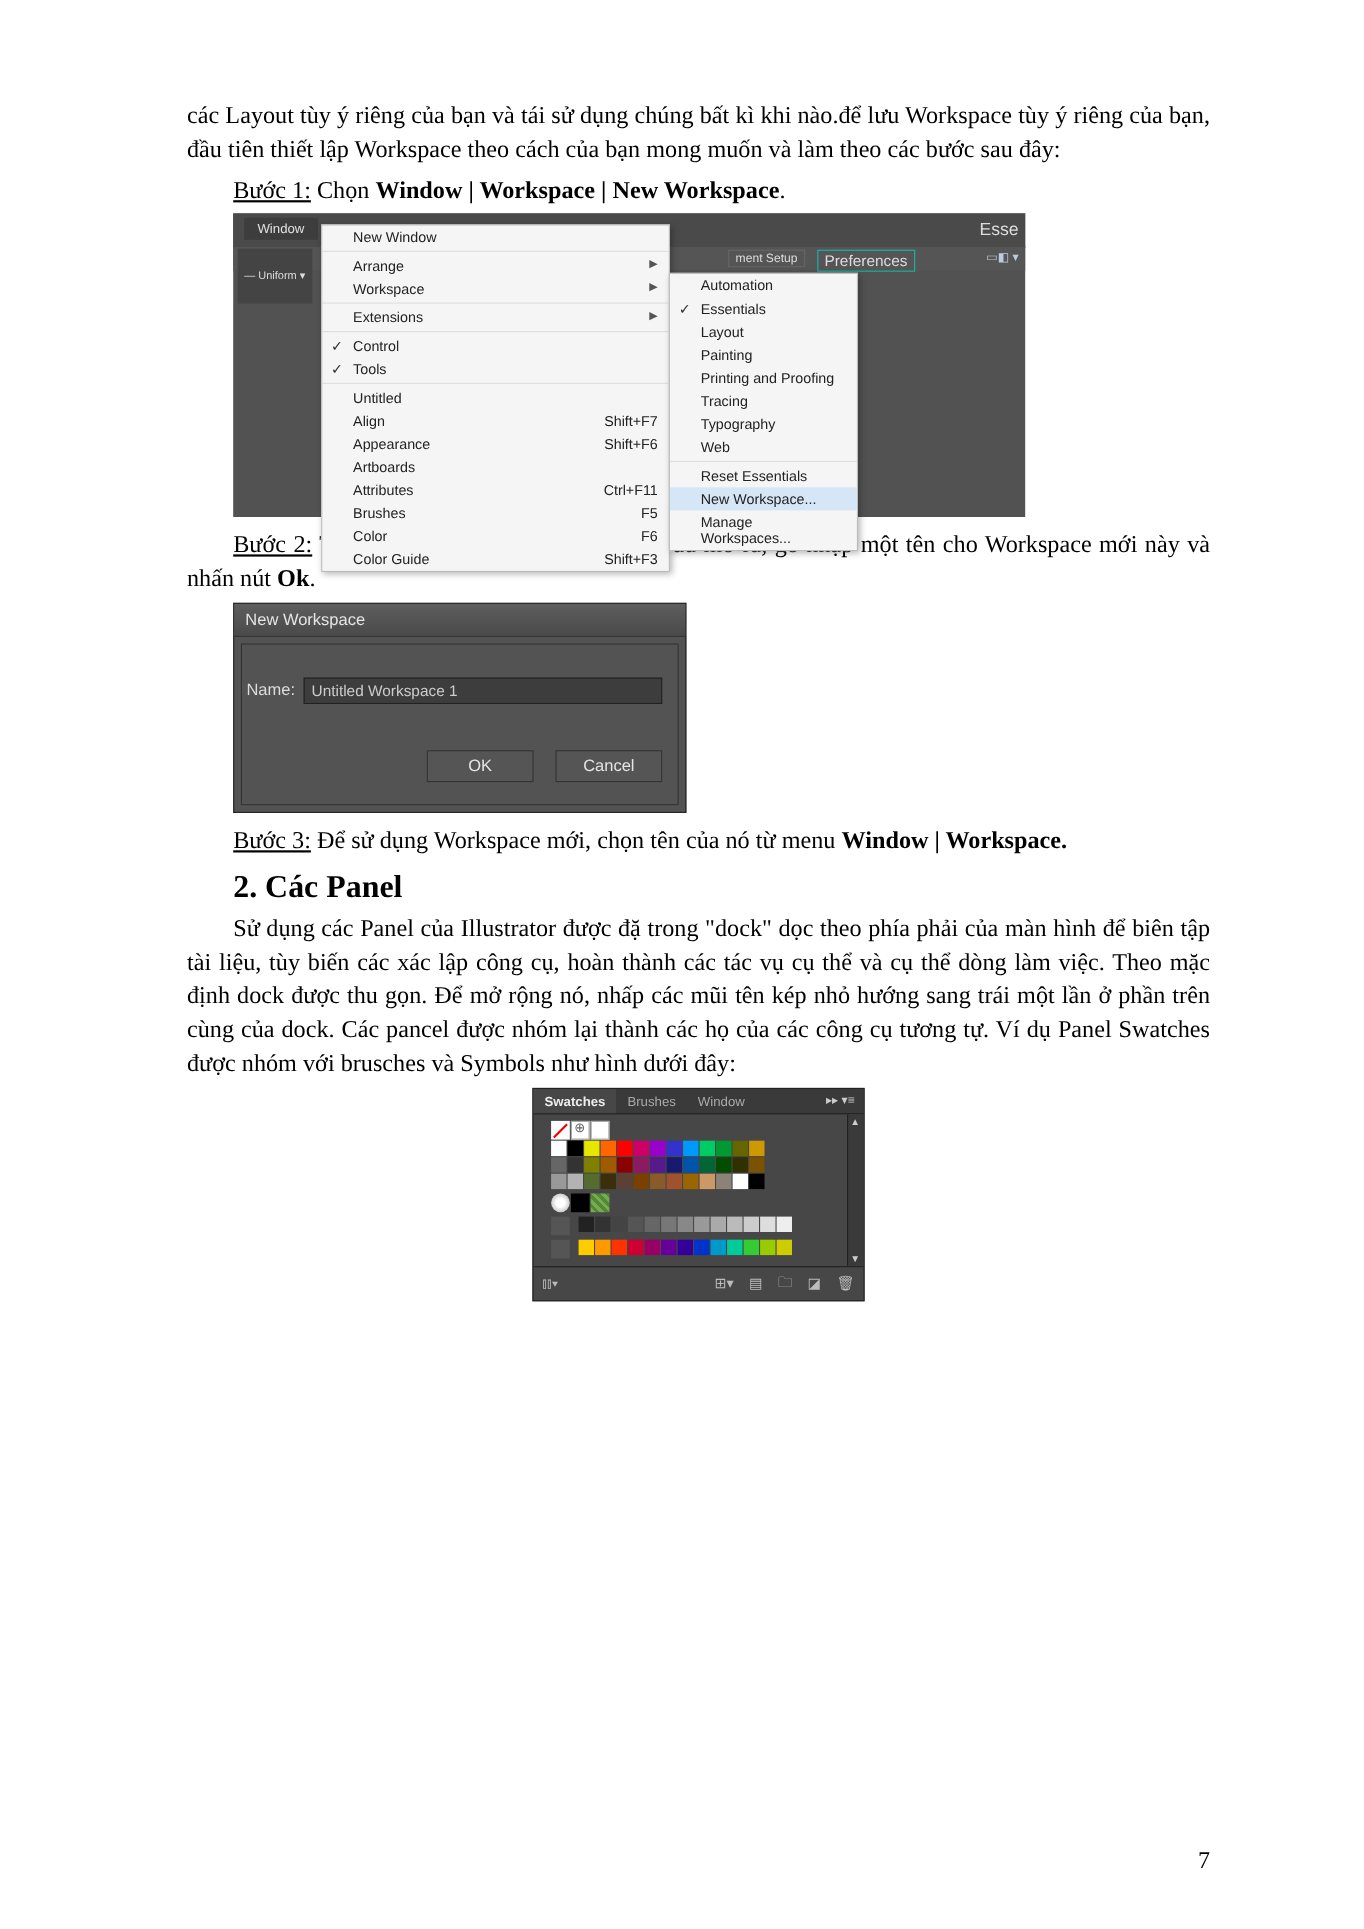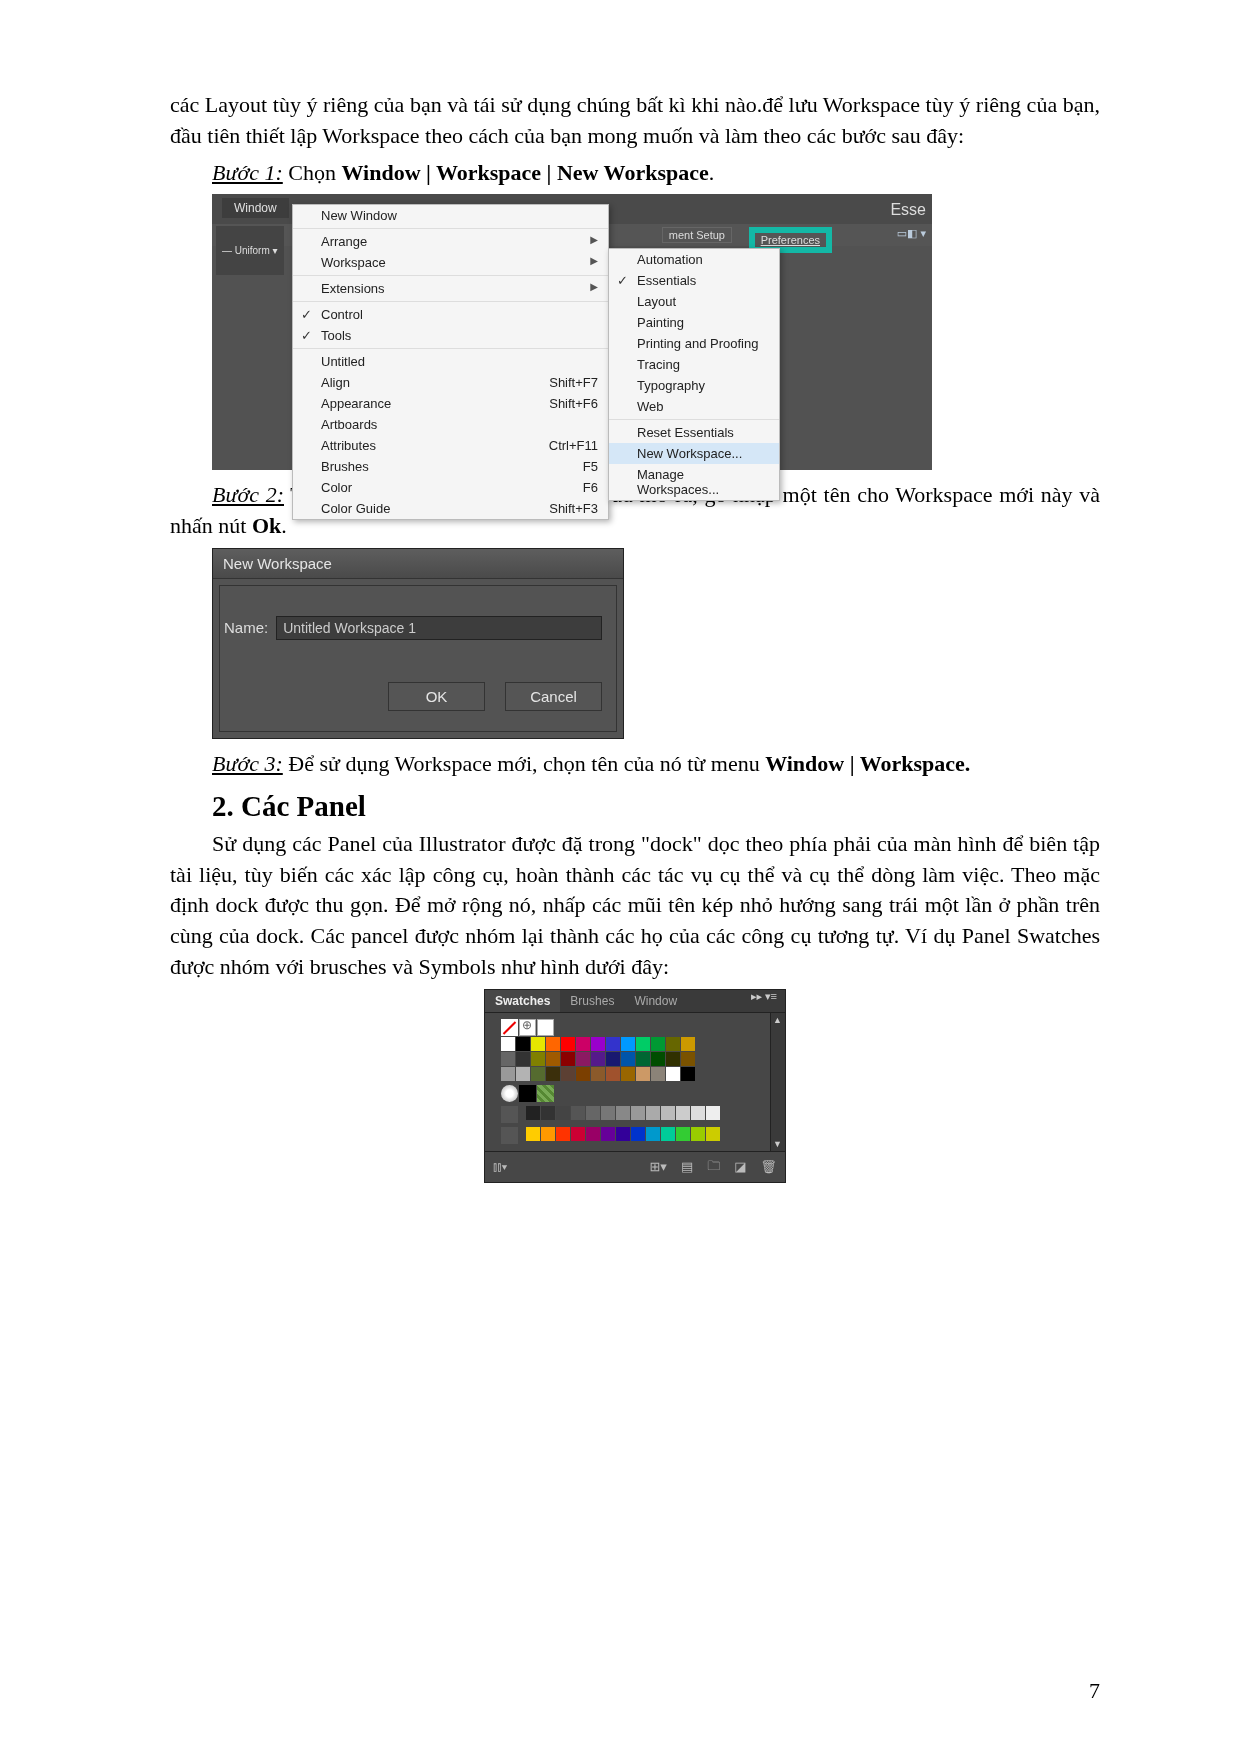--- a/index.html
+++ b/index.html
@@ -21,21 +21,21 @@
   .body-text {
     font-size: 22px;
     line-height: 1.4;
     text-align: justify;
     color: #000;
     margin: 0 0 6px 0;
   }
   .indent { text-indent: 42px; }
   .step-line { margin-left: 42px; margin-top: 6px; margin-bottom: 6px; }
   .underline { text-decoration: underline; }
-  .italic { font-style: italic; }
+  .italic { }
   .bold { font-weight: bold; }
   .heading2 { font-weight: bold; font-size: 29px; margin: 10px 0 6px 42px; }
   .page-num {
     position: absolute;
     right: 140px;
     bottom: 50px;
     font-size: 22px;
   }
 
   
@@ -91,25 +91,24 @@
     position: absolute;
     right: 200px; top: 3px;
     font-size: 11px;
     color: #ddd;
     padding: 1px 6px;
     border: 1px solid #666;
   }
   .shot1-prefs {
     position: absolute;
     right: 100px; top: 3px;
-    font-size: 11px;
+    font-size: 14px;
     color: #ddd;
     padding: 1px 6px;
-    border: 6px solid #14b8a6;
-    text-decoration: underline;
+    border: 1px solid #14b8a6;
   }
   .shot1-icons {
     position: absolute;
     right: 6px; top: 3px;
     font-size: 11px;
     color: #bcd;
   }
   .main-menu {
     position: absolute;
     left: 80px; top: 10px;
@@ -198,20 +197,21 @@
     margin: 6px 0 8px 0;
   }
   .shot3 {
     width: 300px;
     background: #474747;
     border: 1px solid #222;
     font-family: "Segoe UI", Tahoma, sans-serif;
   }
   .shot3-tabs {
     display: flex;
+    align-items: center;
     background: #3a3a3a;
     border-bottom: 1px solid #222;
   }
   .shot3-tab {
     padding: 4px 10px;
     font-size: 12px;
     color: #aaa;
   }
   .shot3-tab.active {
     background: #474747;

